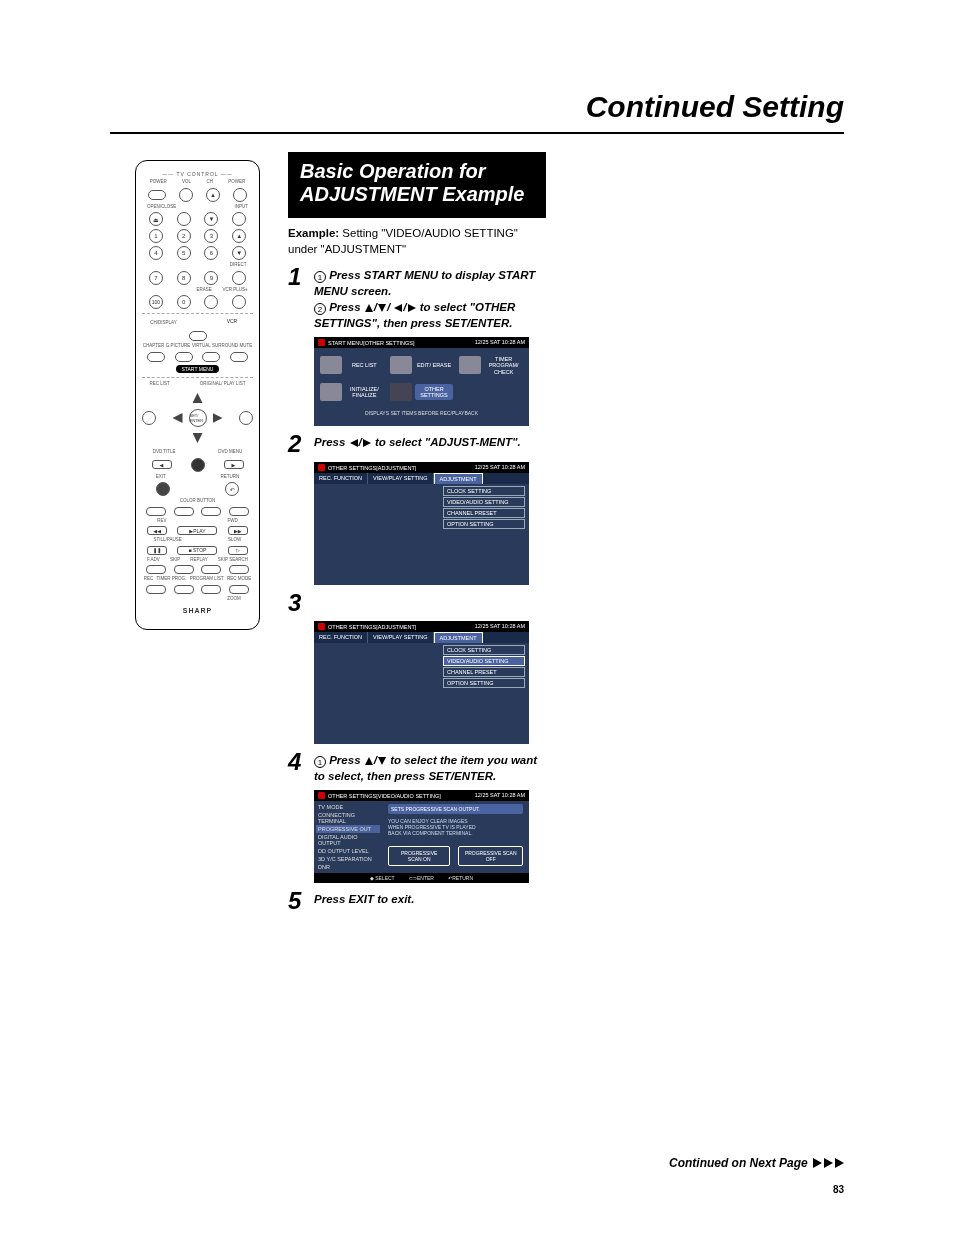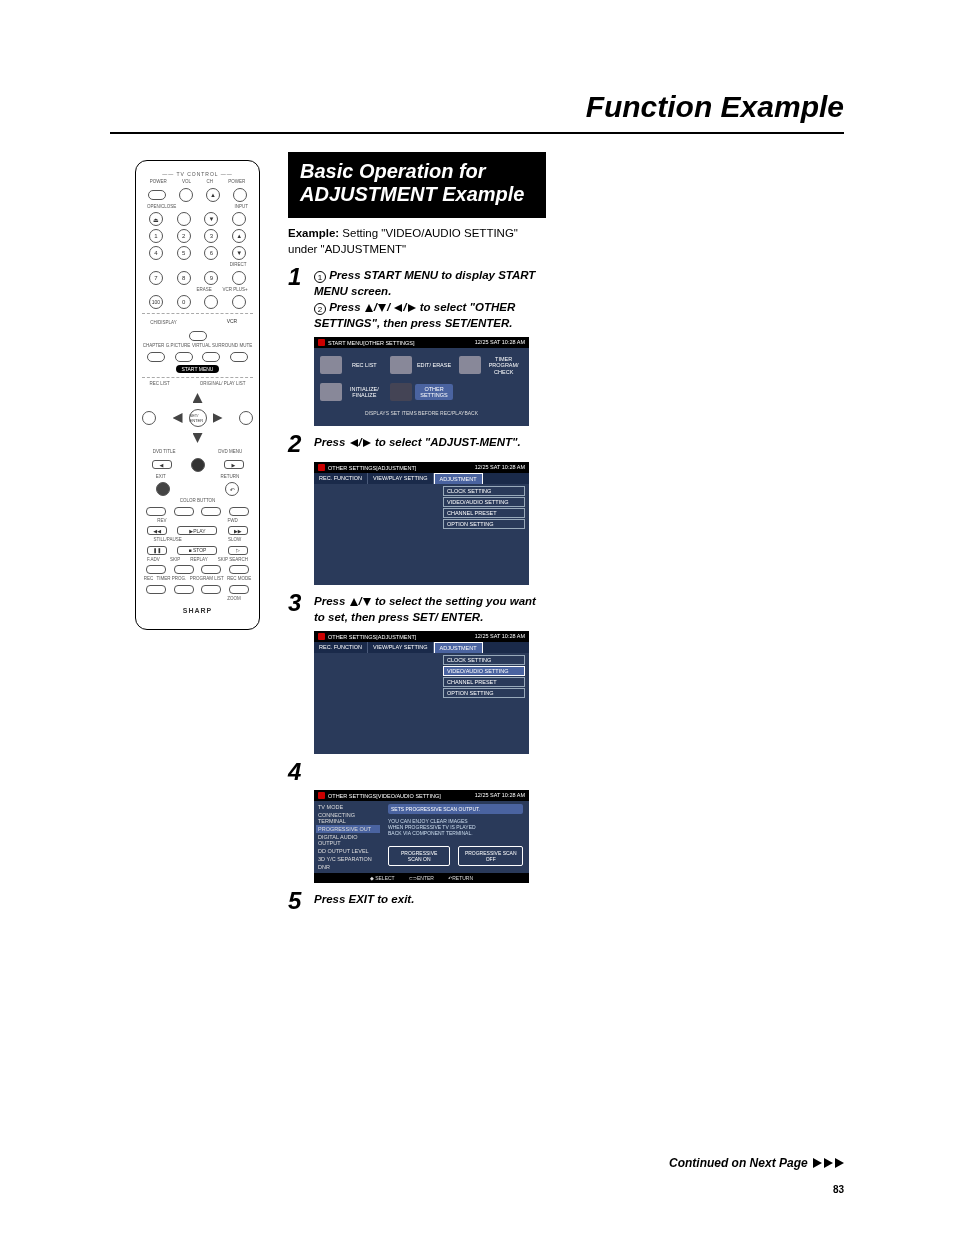--- a/index.html
+++ b/index.html
@@ -176,21 +176,21 @@
     position: absolute;
     bottom: 40px;
     right: 110px;
     font-size: 10px;
     font-weight: bold;
   }
 </style>
 </head>
 <body>
 
-<div class="page-title">Function Example</div>
+<div class="page-title">Continued Setting</div>
 <div class="title-rule"></div>
 
 <div class="remote">
   <div class="tv-ctrl">—— TV CONTROL ——</div>
   <div class="row">
     <div class="lbl">POWER</div>
     <div class="lbl">VOL</div>
     <div class="lbl">CH</div>
     <div class="lbl">POWER</div>
   </div>
@@ -448,23 +448,20 @@
         <div class="itm">VIDEO/AUDIO SETTING</div>
         <div class="itm">CHANNEL PRESET</div>
         <div class="itm">OPTION SETTING</div>
       </div>
     </div>
     <div class="osd2-space"></div>
   </div>
 
   <div class="step">
     <div class="step-num">3</div>
-    <div class="step-body">
-      <b><span>Press </span><span class="arrow au"></span>/<span class="arrow ad"></span><span> to select the setting you want to set, then press </span><span>SET/ ENTER</span><span>.</span></b>
-    </div>
   </div>
 
   <div class="osd">
     <div class="osd-hdr">
         <span><span class="red"></span><span>OTHER SETTINGS[ADJUSTMENT]</span></span>
         <span>12/25  SAT  10:28  AM</span>
       </div>
     <div class="osd2-tabs">
       <div class="osd2-tab">REC. FUNCTION</div>
       <div class="osd2-tab">VIEW/PLAY SETTING</div>
@@ -477,20 +474,23 @@
         <div class="itm sel">VIDEO/AUDIO SETTING</div>
         <div class="itm">CHANNEL PRESET</div>
         <div class="itm">OPTION SETTING</div>
       </div>
     </div>
     <div class="osd2-space"></div>
   </div>
 
   <div class="step">
     <div class="step-num">4</div>
+    <div class="step-body">
+      <span class="circnum">1</span><b><span> Press </span><span class="arrow au"></span>/<span class="arrow ad"></span><span> to select the item you want to select, then press </span><span>SET/ENTER</span><span>.</span></b>
+    </div>
   </div>
 
   <div class="osd">
     <div class="osd-hdr">
         <span><span class="red"></span><span>OTHER SETTINGS[VIDEO/AUDIO SETTING]</span></span>
         <span>12/25  SAT  10:28  AM</span>
       </div>
     <div class="osd3-body">
       <div class="osd3-left">
         <div class="li">TV MODE</div>

